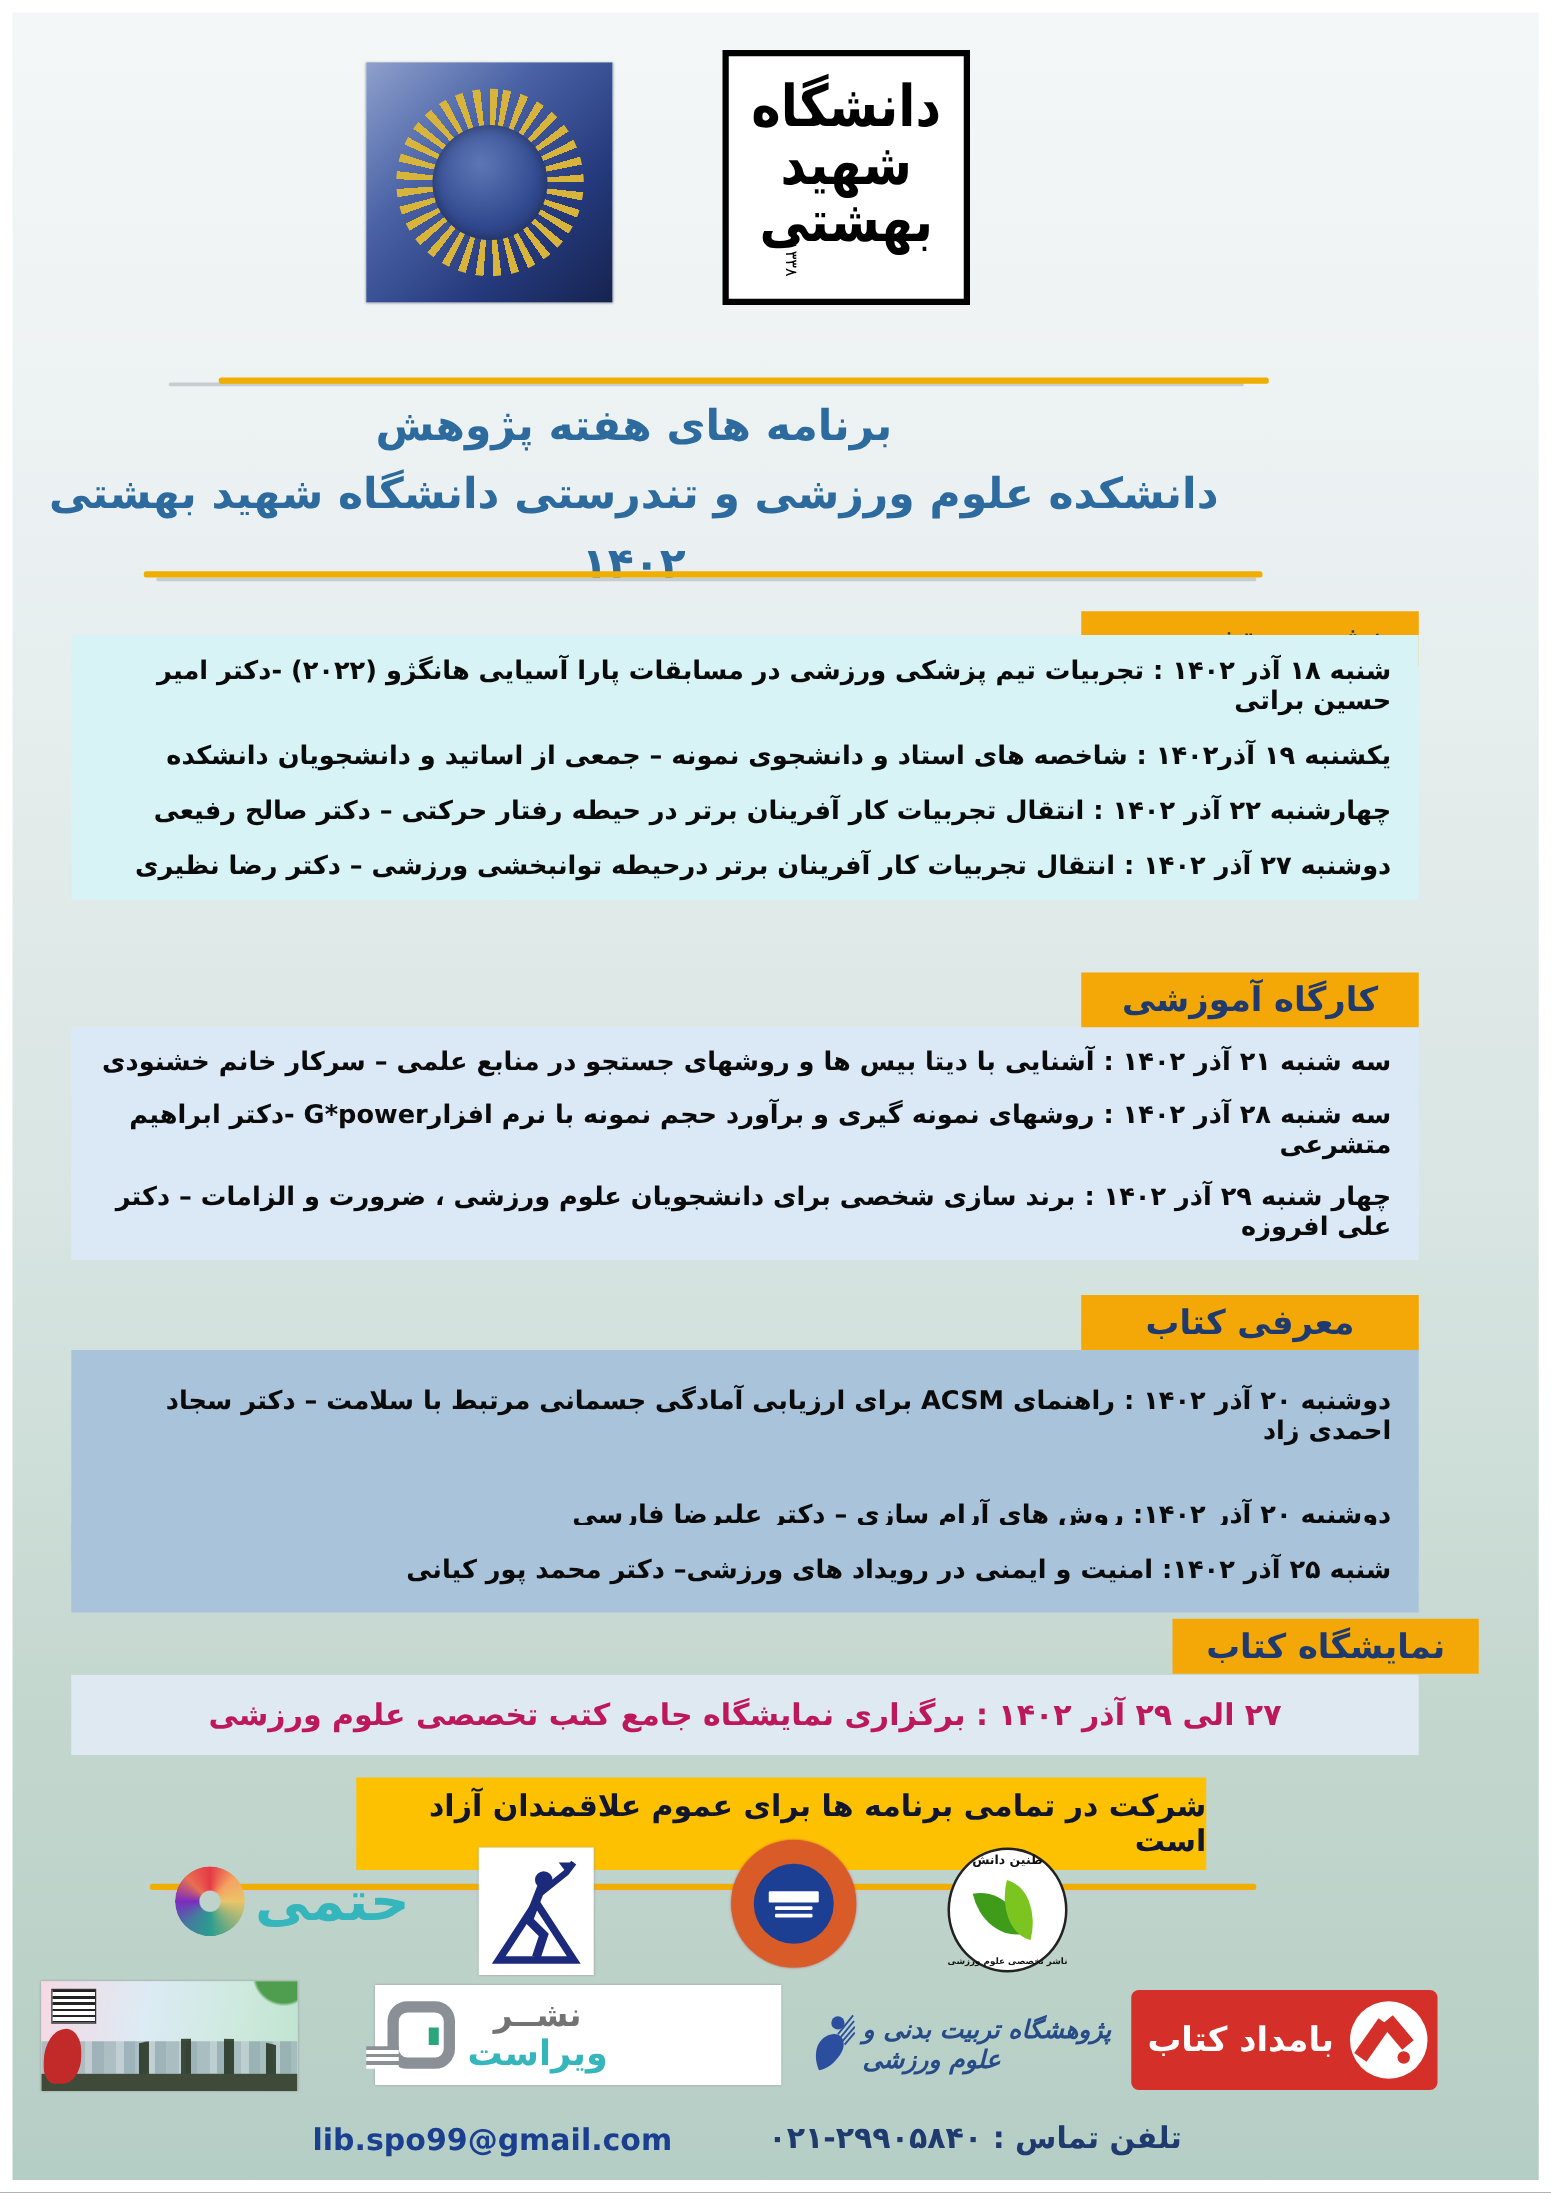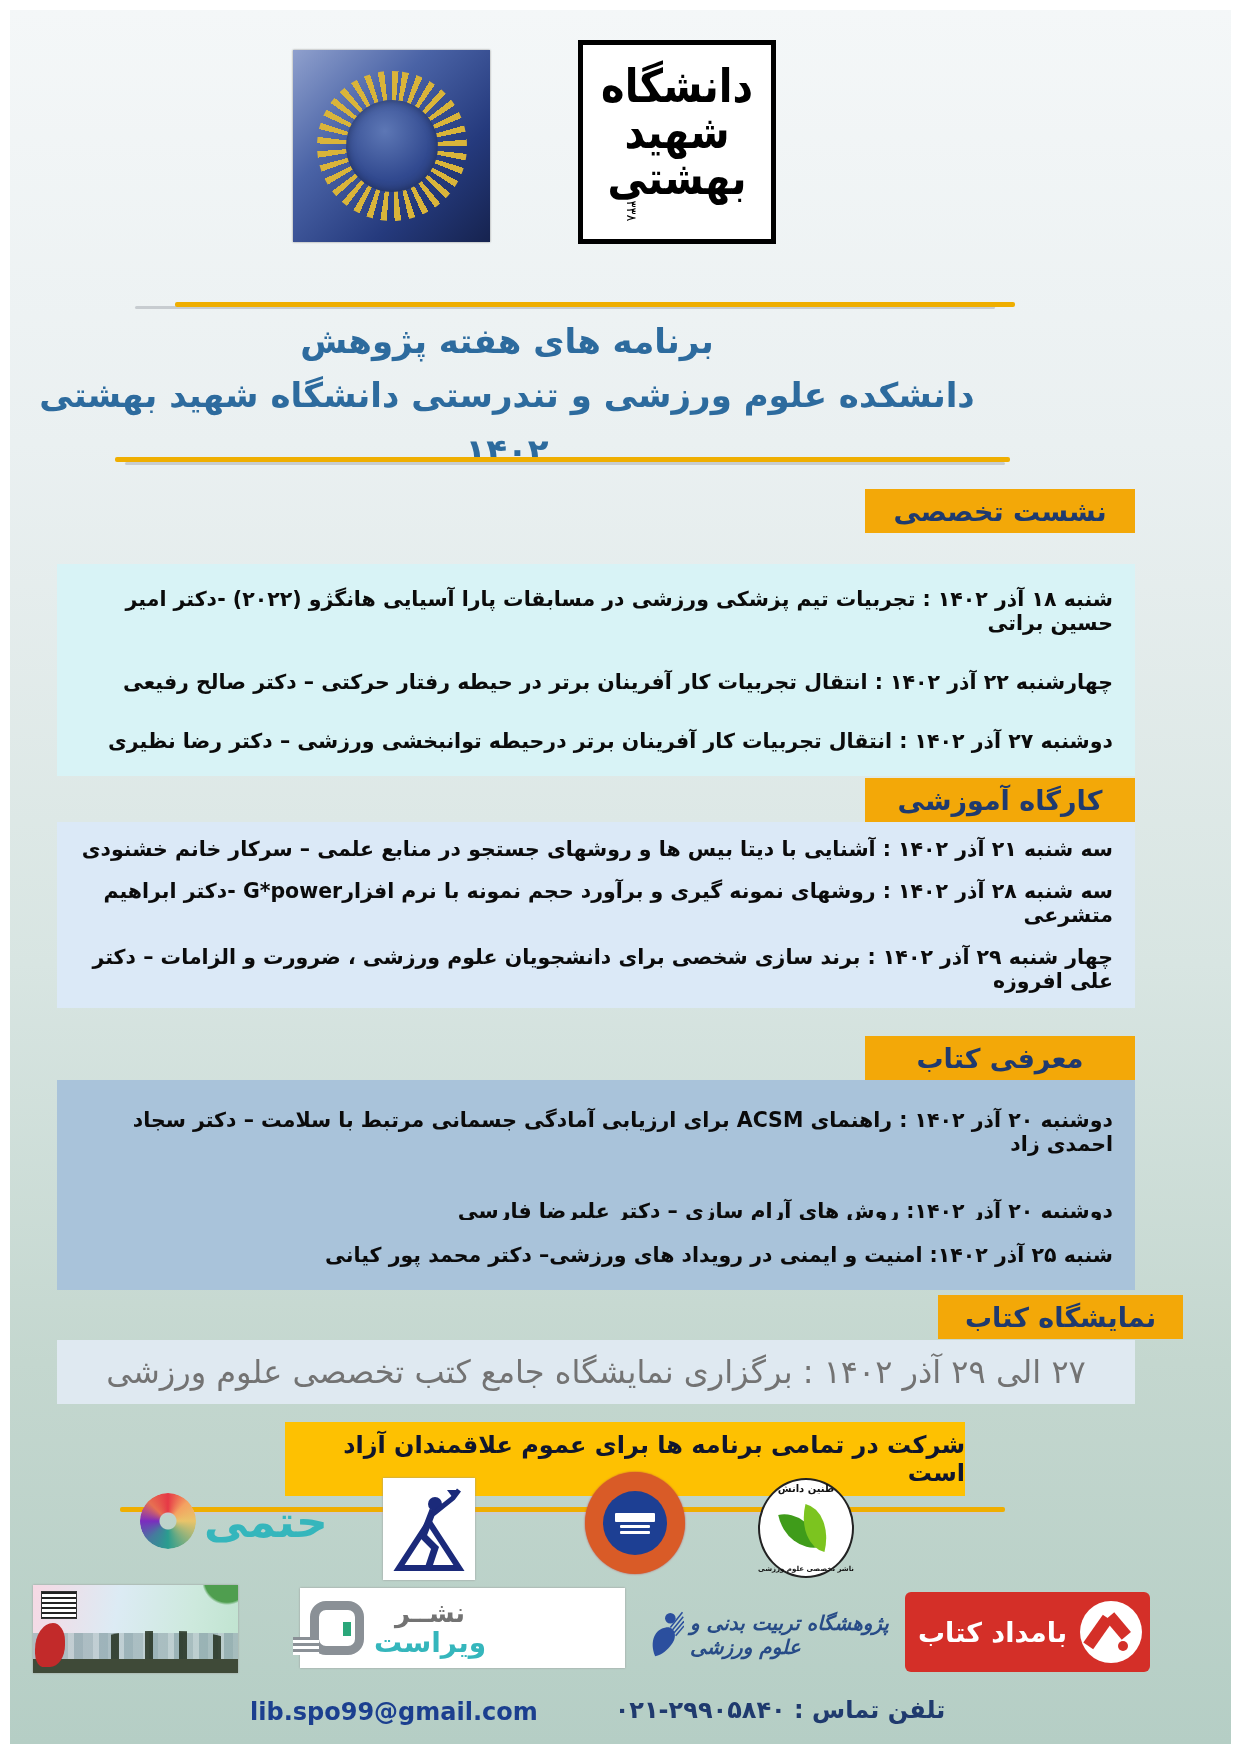--- a/index.html
+++ b/index.html
@@ -42,21 +42,21 @@
   
   .sched-box{left:47px;width:1078px;direction:rtl;display:flex;flex-direction:column;
      justify-content:space-around;box-sizing:border-box;padding:6px 22px 6px 12px;}
   .sched-box .row{font-weight:bold;color:#0b0b0b;font-size:20.5px;text-align:right;}
   .cyan{background:#d8f3f6;}
   .blue{background:#dbe9f7;}
   .steel{background:#a9c3da;}
 
   .exh-box{left:47px;top:1330px;width:1078px;height:64px;background:#dfe9f1;direction:rtl;
      display:flex;align-items:center;justify-content:center;}
-  .exh-box .row{font-weight:normal;color:#737373;font-size:32px;}
+  .exh-box .row{font-weight:bold;color:#be185d;font-size:24px;}
 
   .banner{left:275px;top:1412px;width:680px;height:74px;background:#fec101;color:#10162e;
      font-weight:bold;font-size:24px;display:flex;align-items:center;justify-content:center;direction:rtl;}
 
   
   .hatmi{left:130px;top:1478px;width:205px;height:66px;display:flex;align-items:center;gap:8px;}
   .flower{width:56px;height:56px;border-radius:50%;
      background:conic-gradient(#e63946,#f4a261,#e9c46a,#8ab17d,#2a9d8f,#457b9d,#7b2cbf,#e76f51,#e63946);
      -webkit-mask:radial-gradient(circle,transparent 0 8px,#000 9px);
              mask:radial-gradient(circle,transparent 0 8px,#000 9px);}
@@ -151,22 +151,23 @@
       <div class="t1">برنامه های هفته پژوهش</div>
       <div class="t2">دانشکده علوم ورزشی و تندرستی دانشگاه شهید بهشتی  ۱۴۰۲</div>
     </div>
 
     <div class="abs grayline" style="left:115px;top:452px;width:880px;"></div>
     <div class="abs goldline" style="left:105px;top:447px;width:895px;"></div>
 
     <div class="abs sec-head" style="left:855px;top:479px;">
       <span>نشست تخصصی</span>
     </div>
-    <div class="abs sched-box cyan" style="top:554px;height:212px;">
+    <div class="abs sched-box cyan" style="top:498px;height:212px;">
       <div class="row">شنبه ۱۸ آذر ۱۴۰۲ : تجربیات تیم پزشکی ورزشی در مسابقات پارا آسیایی هانگژو (۲۰۲۲) -دکتر امیر حسین براتی</div>
+      <div class="row">یکشنبه ۱۹ آذر۱۴۰۲ : شاخصه های استاد و دانشجوی نمونه – جمعی از اساتید  و دانشجویان دانشکده</div>
       <div class="row">چهارشنبه ۲۲ آذر ۱۴۰۲ :  انتقال تجربیات کار آفرینان برتر در حیطه رفتار حرکتی – دکتر صالح رفیعی</div>
       <div class="row">دوشنبه ۲۷ آذر ۱۴۰۲ : انتقال تجربیات کار آفرینان برتر درحیطه توانبخشی ورزشی – دکتر رضا نظیری</div>
     </div>
 
     <div class="abs sec-head" style="left:855px;top:768px;">
       <span>کارگاه آموزشی</span>
     </div>
     <div class="abs sched-box blue" style="top:812px;height:186px;">
       <div class="row">سه شنبه ۲۱ آذر ۱۴۰۲ : آشنایی با دیتا بیس ها و روشهای جستجو در منابع علمی – سرکار خانم خشنودی</div>
       <div class="row">سه شنبه ۲۸ آذر ۱۴۰۲ : روشهای نمونه گیری و برآورد حجم نمونه با نرم افزارG*power -دکتر ابراهیم متشرعی</div>

